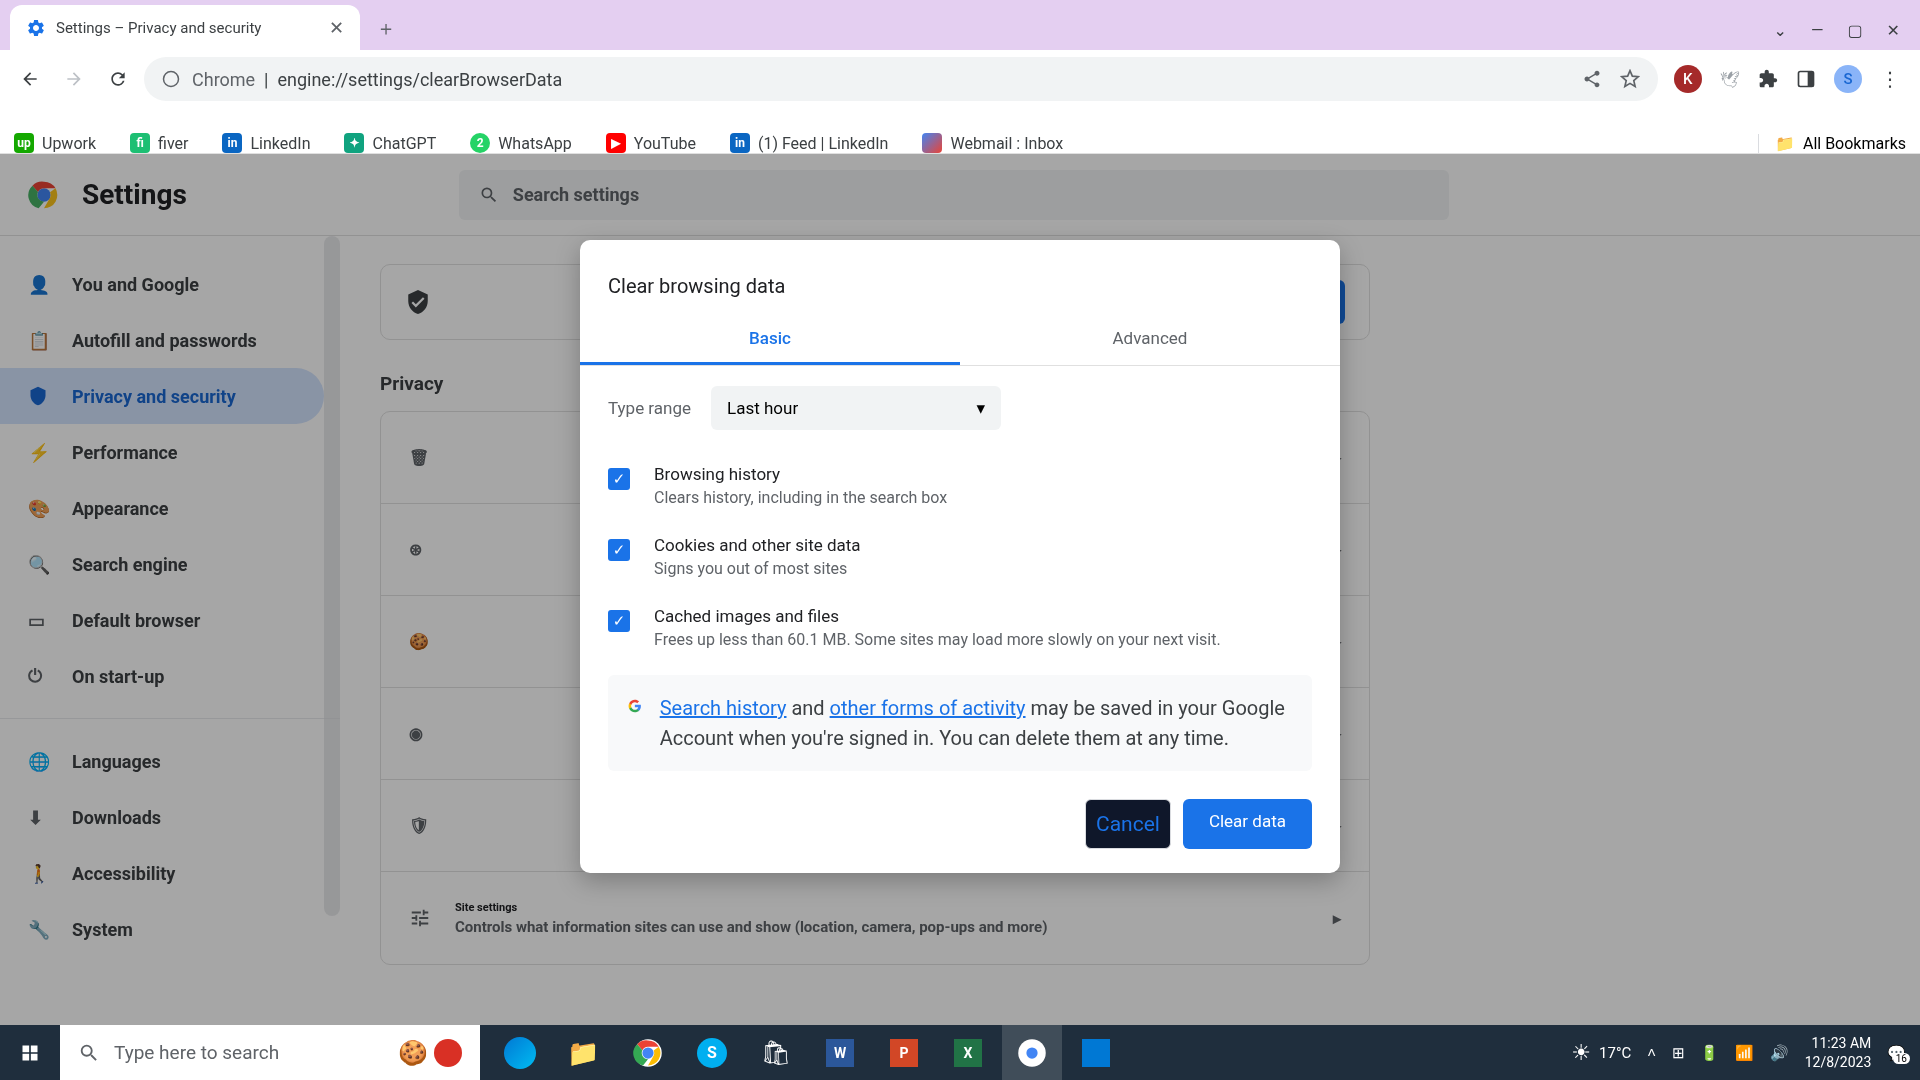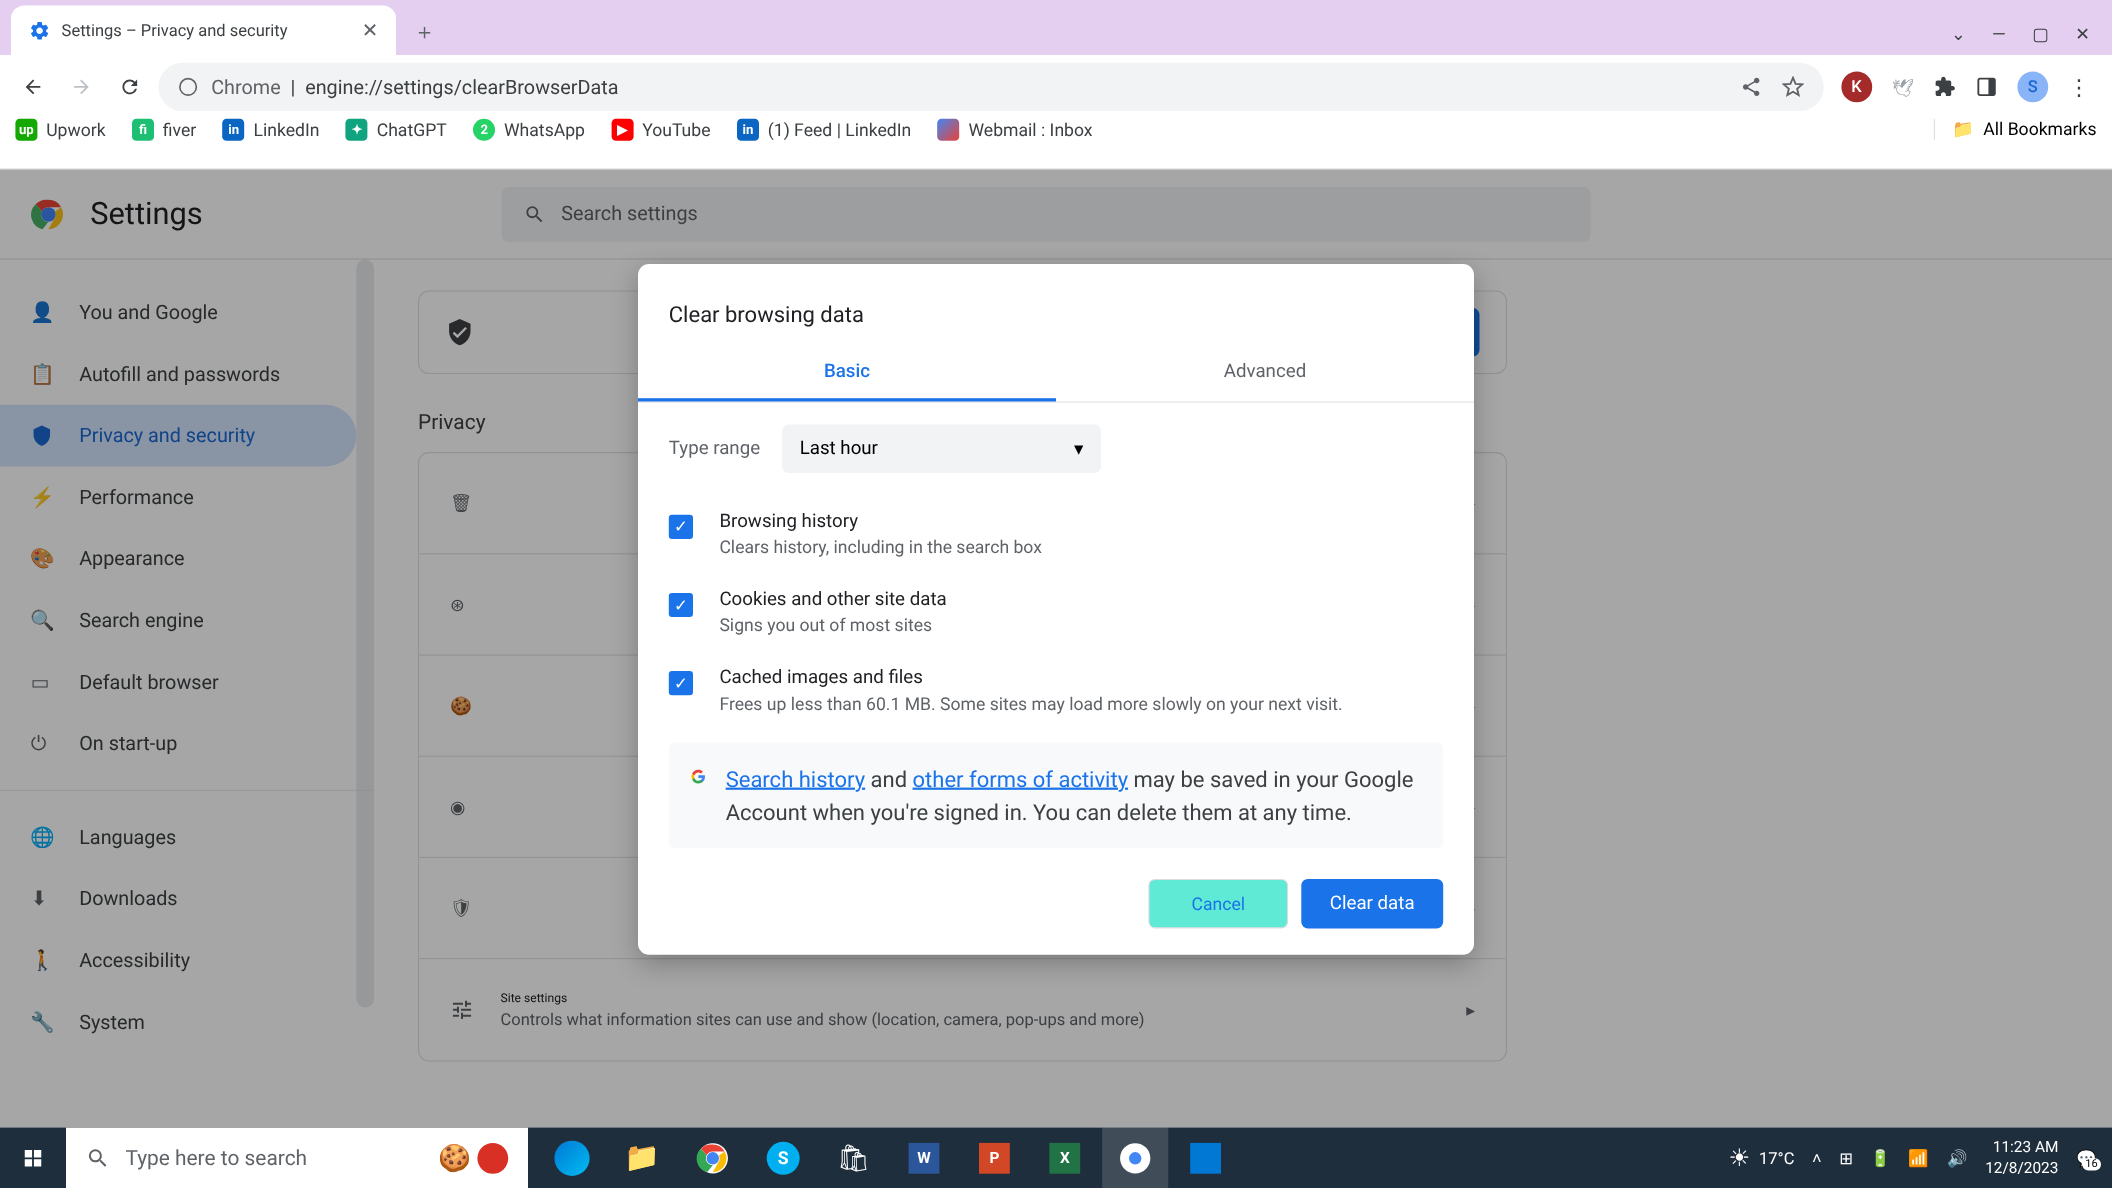--- a/index.html
+++ b/index.html
@@ -18,27 +18,27 @@
 .toolbar { background: #fff; height: 58px; display: flex; align-items: center; padding: 0 12px; gap: 8px; }
 .nav-btn { width: 36px; height: 36px; display: flex; align-items: center; justify-content: center; color: #5f6368; border-radius: 50%; }
 .nav-btn.disabled { color: #bdc1c6; }
 .address-bar { flex: 1; height: 44px; background: #f1f3f4; border-radius: 22px; display: flex; align-items: center; padding: 0 18px; gap: 12px; color: #5f6368; }
 .address-text { font-size: 18px; color: #3c4043; }
 .address-text .scheme { color: #5f6368; }
 .toolbar-right { display: flex; gap: 18px; align-items: center; padding: 0 8px; }
 .avatar-k { width: 28px; height: 28px; border-radius: 50%; background: #a52a2a; color: #fff; display: flex; align-items: center; justify-content: center; font-size: 15px; font-weight: 500; }
 .avatar-s { width: 28px; height: 28px; border-radius: 50%; background: #8ab4f8; color: #1967d2; display: flex; align-items: center; justify-content: center; font-size: 15px; font-weight: 500; }
 
-.bookmarks-bar { background: #fff; height: 46px; display: flex; align-items: flex-start; padding: 0 14px; gap: 24px; border-bottom: 1px solid #e0e0e0; }
+.bookmarks-bar { background: #fff; height: 46px; display: flex; align-items: flex-end; padding: 0 14px; gap: 34px; border-bottom: 1px solid #e0e0e0; }
 .bookmark { display: flex; align-items: center; gap: 8px; font-size: 16px; color: #3c4043; }
 .bm-icon { width: 20px; height: 20px; border-radius: 4px; display: inline-flex; align-items: center; justify-content: center; font-size: 12px; color: #fff; font-weight: bold; }
 .all-bookmarks { margin-left: auto; display: flex; align-items: center; gap: 8px; padding-left: 16px; border-left: 1px solid #dadce0; }
 
 
-.settings-page { position: relative; height: calc(100% - 50px - 58px - 46px - 55px); background: #fff; }
+.settings-page { position: relative; height: calc(100% - 50px - 58px - 46px - 55px); background: #fff; font-weight: bold; }
 .overlay { position: absolute; inset: 0; background: rgba(0,0,0,0.35); z-index: 5; }
 .settings-header { height: 82px; display: flex; align-items: center; padding: 0 28px; gap: 22px; border-bottom: 1px solid #e0e0e0; }
 .chrome-logo { width: 32px; height: 32px; }
 .settings-title { font-size: 28px; color: #202124; }
 .search-settings { margin-left: 250px; width: 990px; height: 50px; background: #f1f3f4; border-radius: 6px; display: flex; align-items: center; padding: 0 20px; gap: 14px; color: #5f6368; font-size: 18px; }
 
 .settings-body { display: flex; height: calc(100% - 82px); }
 .sidebar { width: 340px; padding-top: 20px; position: relative; }
 .sidebar::after { content: ''; position: absolute; right: 0; top: 0; width: 16px; height: 680px; background: #dadce0; border-radius: 8px; opacity: 0.6; }
 .sb-item { height: 56px; display: flex; align-items: center; padding: 0 28px; gap: 22px; font-size: 18px; color: #3c4043; border-radius: 0 28px 28px 0; margin-right: 16px; }
@@ -69,21 +69,21 @@
 .time-label { font-size: 17px; color: #5f6368; }
 .time-select { width: 290px; height: 44px; background: #f1f3f4; border-radius: 6px; display: flex; align-items: center; justify-content: space-between; padding: 0 16px; font-size: 17px; }
 .check-row { display: flex; gap: 24px; padding: 14px 0; }
 .checkbox { width: 22px; height: 22px; background: #1a73e8; border-radius: 3px; display: flex; align-items: center; justify-content: center; color: #fff; font-size: 15px; margin-top: 4px; flex-shrink: 0; }
 .check-text .ct { font-size: 17px; color: #202124; }
 .check-text .cs { font-size: 16px; color: #5f6368; margin-top: 4px; }
 .info-box { background: #f8f9fa; border-radius: 6px; padding: 18px 20px; display: flex; gap: 18px; margin-top: 12px; }
 .info-text { font-size: 20px; color: #3c4043; line-height: 1.5; }
 .info-text a { color: #1a73e8; text-decoration: underline; }
 .dialog-actions { display: flex; justify-content: flex-end; gap: 12px; padding: 20px 28px 24px; }
-.btn-cancel { border: 1px solid #dadce0; color: #1a73e8; padding: 12px 38px; border-radius: 6px; font-size: 16px; background: #5eead4; }
+.btn-cancel { border: 1px solid #dadce0; color: #1a73e8; padding: 12px 10px; border-radius: 6px; font-size: 21px; background: #0f172a; }
 .btn-primary { background: #1a73e8; color: #fff; padding: 12px 26px; border-radius: 6px; font-size: 17px; }
 
 
 .taskbar { position: absolute; bottom: 0; left: 0; right: 0; height: 55px; background: #1f2e3d; display: flex; align-items: center; color: #fff; }
 .start { width: 60px; height: 100%; display: flex; align-items: center; justify-content: center; font-size: 20px; }
 .search-box { background: #fff; color: #5f6368; height: 100%; width: 420px; display: flex; align-items: center; padding: 0 18px; gap: 14px; font-size: 19px; }
 .tb-apps { display: flex; align-items: center; gap: 4px; margin-left: 10px; }
 .tb-app { width: 60px; height: 55px; display: flex; align-items: center; justify-content: center; }
 .tb-right { margin-left: auto; display: flex; align-items: center; gap: 16px; padding-right: 14px; font-size: 15px; }
 .weather { display: flex; align-items: center; gap: 8px; }

